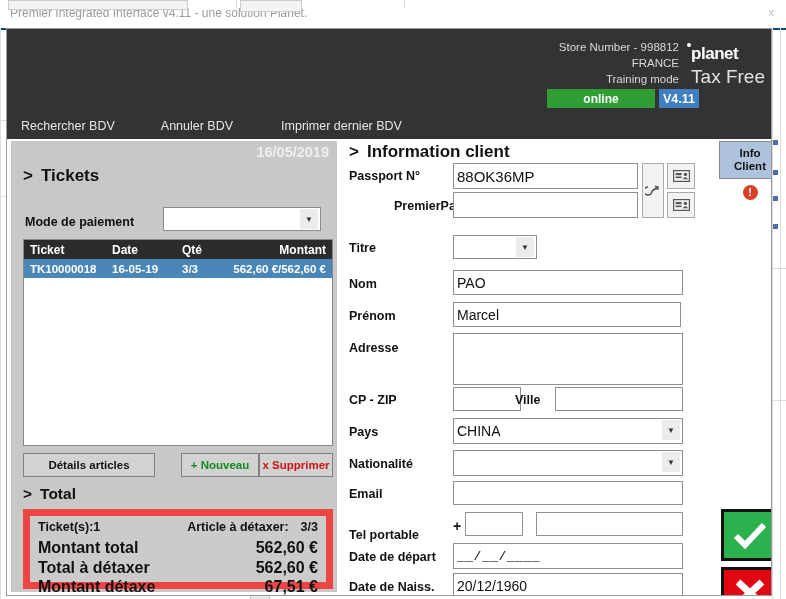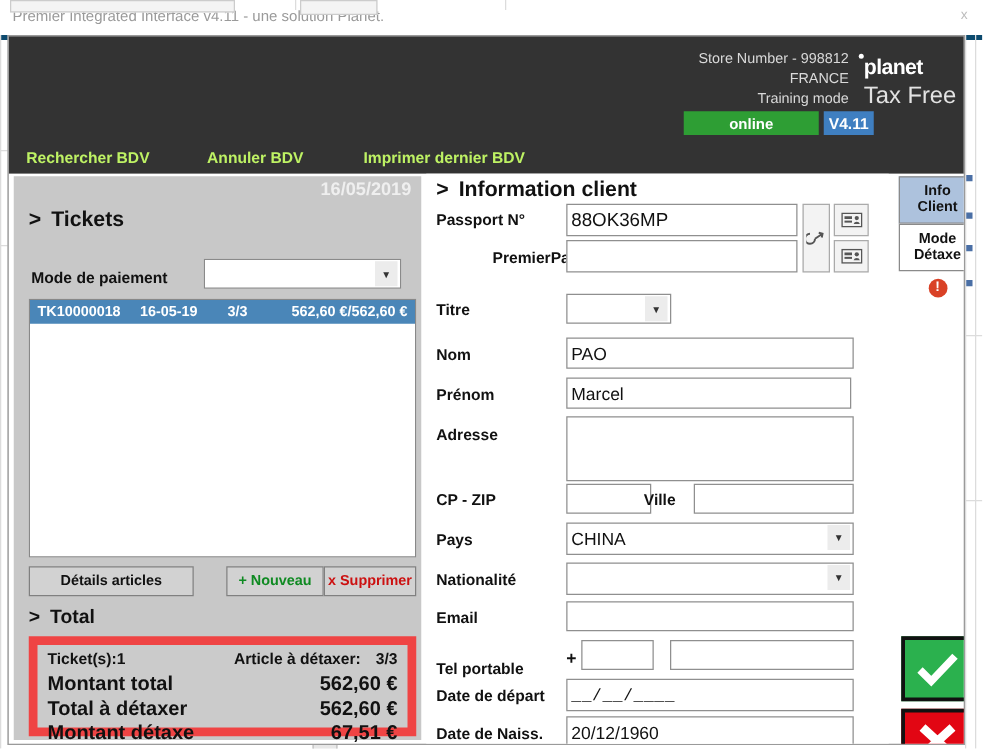--- a/index.html
+++ b/index.html
@@ -15,21 +15,21 @@
     overflow: hidden;
     background: #ffffff;
   }
 
   
   .bg-window-top {
     position: absolute;
     left: 0; top: 0;
     width: 786px; height: 28px;
     background: #ffffff;
-    border-bottom: 4px solid #0c4a6e;
+    border-bottom: 2px solid #0c4a6e;
   }
   .bg-strip {
     position: absolute;
     background: #f4f4f4;
     border: 1px solid #cccccc;
   }
   .bg-title {
     position: absolute;
     left: 10px; top: 6px;
     font-size: 12px;
@@ -136,23 +136,23 @@
     padding-left: 4px;
   }
   .menubar {
     position: absolute;
     left: 0; top: 84px;
     width: 764px; height: 26px;
     display: flex;
     align-items: center;
   }
   .menu-item {
-    color: #bef264;
+    color: #e5e5e5;
     font-size: 12.5px;
-    font-weight: bold;
+    font-weight: normal;
     cursor: pointer;
     white-space: nowrap;
   }
   .mi1 { margin-left: 14px; }
   .mi2 { margin-left: 46px; }
   .mi3 { margin-left: 48px; }
 
   
   .body {
     position: absolute;
@@ -460,20 +460,26 @@
           <span class="chev">&gt;</span><span>Tickets</span>
         </div>
 
         <div class="pay-label">Mode de paiement</div>
         <div class="pay-select">
           <span></span>
           <span class="caret">▼</span>
         </div>
 
         <div class="grid">
+          <div class="grid-head">
+            <div class="c-ticket">Ticket</div>
+            <div class="c-date">Date</div>
+            <div class="c-qte">Qté</div>
+            <div class="c-mnt">Montant</div>
+          </div>
           <div class="grid-row">
             <div class="c-ticket">TK10000018</div>
             <div class="c-date">16-05-19</div>
             <div class="c-qte">3/3</div>
             <div class="c-mnt">562,60 €/562,60 €</div>
           </div>
         </div>
 
         <div class="btn-row">
           <div class="btn btn-details">Détails articles</div>
@@ -588,24 +594,20 @@
 
         <div class="f-label" style="left:8px; top:441px;">Date de Naiss.</div>
         <div class="f-input" style="left:112px; top:434px; width:230px; height:26px;">20/12/1960</div>
       </div>
 
       <div class="tabs">
         <div class="tab active">
           <span>Info</span>
           <span>Client</span>
         </div>
-        <div class="tab">
-          <span>Mode</span>
-          <span>Détaxe</span>
-        </div>
         <div class="alert-icon">!</div>
       </div>
 
       <div class="act-btn act-ok">
         <svg width="36" height="30" viewBox="0 0 36 30">
           <path d="M4 16 L13 25 L32 5" fill="none" stroke="#ffffff" stroke-width="6" stroke-linecap="butt" stroke-linejoin="miter"></path>
         </svg>
       </div>
       <div class="act-btn act-no">
         <svg width="34" height="30" viewBox="0 0 34 30">

